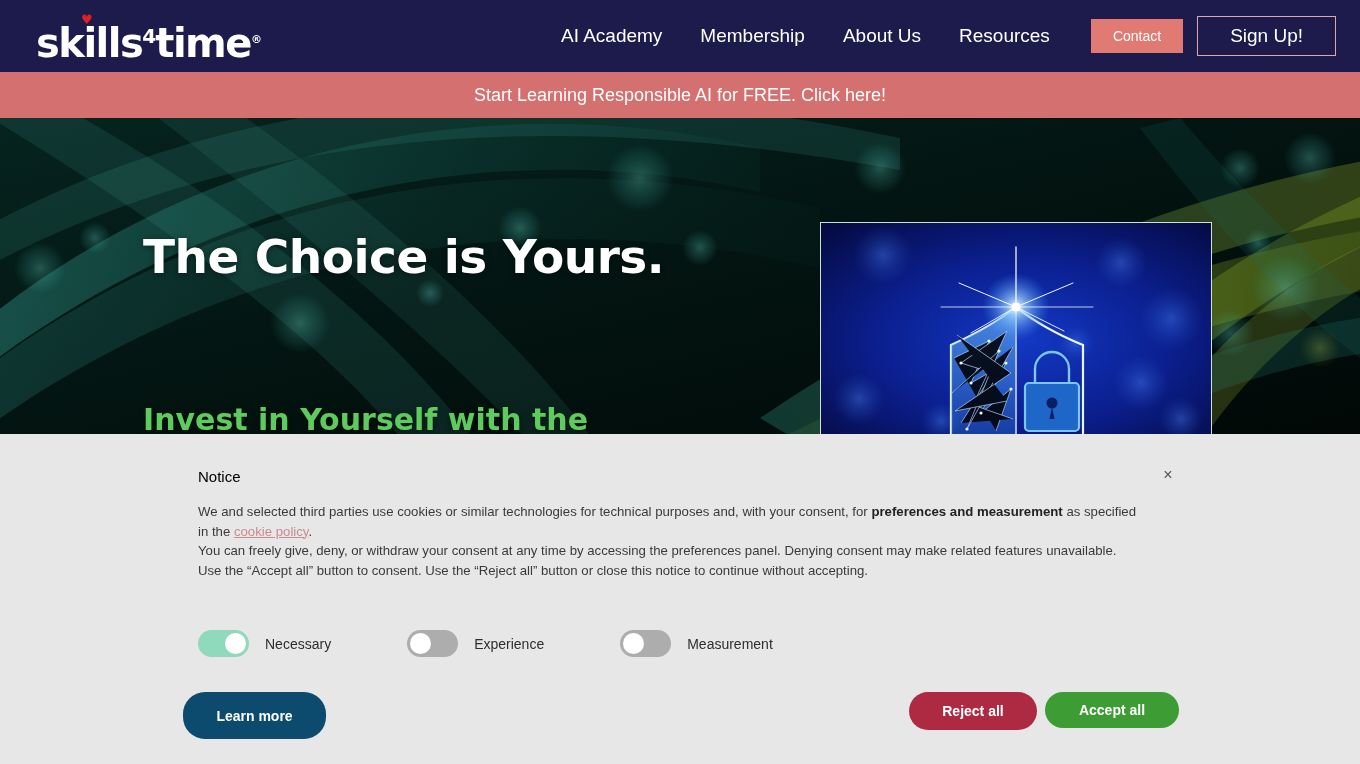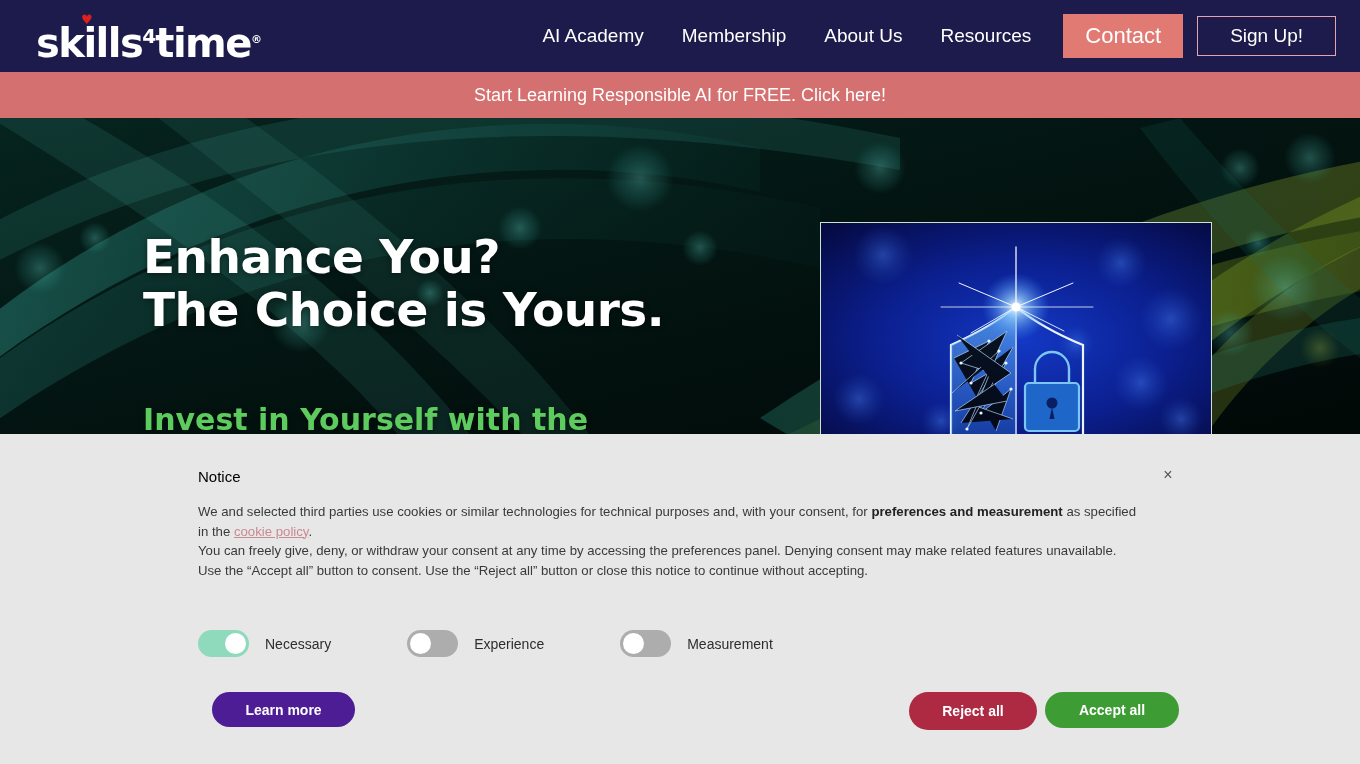--- a/index.html
+++ b/index.html
@@ -43,22 +43,22 @@
 
   .nav {
     position: absolute; right: 24px; top: 0; height: 72px;
     display: flex; align-items: center; gap: 0;
   }
   .nav-link {
     color: #ffffff; font-size: 19px; padding: 0 19px;
     line-height: 72px; text-decoration: none; white-space: nowrap;
   }
   .nav-btn-contact {
-    background: #e07a72; color: #fff; font-size: 22px;
-    padding: 9px 22px; margin-left: 13px; white-space: nowrap;
+    background: #e07a72; color: #fff; font-size: 14px;
+    padding: 9px 22px; margin-left: 22px; white-space: nowrap;
   }
   .nav-btn-signup {
     border: 1px solid #e0a5ad; color: #fff; font-size: 19px;
     padding: 8px 32px; margin-left: 14px; white-space: nowrap;
   }
 
   
   .promo {
     position: absolute; top: 72px; left: 0;
     width: 1360px; height: 46px;
@@ -153,21 +153,21 @@
   .switch-label {
     margin-left: 16px; font-size: 14px; color: #2d2d2d; white-space: nowrap;
   }
 
   .btn {
     position: absolute; border: none; border-radius: 22px;
     color: #ffffff; font-family: "Liberation Sans", sans-serif;
     font-size: 14px; font-weight: bold; cursor: pointer;
     display: flex; align-items: center; justify-content: center;
   }
-  .btn-learn  { left: 212px; top: 258px; width: 143px; height: 35px; background: #4c1d95; }
+  .btn-learn  { left: 183px; top: 258px; width: 143px; height: 47px; background: #0c4a6e; }
   .btn-reject { left: 909px; top: 258px; width: 128px; height: 38px; background: #ad2a42; }
   .btn-accept { left: 1045px; top: 258px; width: 134px; height: 36px; background: #3e9c35; }
 </style>
 </head>
 <body>
 
 <div class="page">
 
   <div class="header">
     <div class="logo-wrap">
@@ -250,21 +250,20 @@
         <circle cx="1285" cy="170" r="34" fill="url(#bok)"></circle>
         <circle cx="1230" cy="215" r="24" fill="url(#bok)"></circle>
         <circle cx="1320" cy="230" r="20" fill="url(#bokG)"></circle>
         <circle cx="1258" cy="125" r="14" fill="url(#bok)"></circle>
         <circle cx="1190" cy="270" r="16" fill="url(#bok)"></circle>
         <circle cx="430" cy="175" r="14" fill="url(#bok)"></circle>
       </svg>
     </div>
 
     <div class="hero-title">
-      <div>Enhance You?</div>
       <div>The Choice is Yours.</div>
     </div>
 
     <div class="hero-sub">Invest in Yourself with the</div>
 
     <div class="hero-card">
       <svg width="390" height="214" viewBox="0 0 390 214" xmlns="http://www.w3.org/2000/svg">
         <defs>
           <radialGradient id="blueBg" cx="0.52" cy="0.55" r="0.75">
             <stop offset="0" stop-color="#1338c4"></stop>

